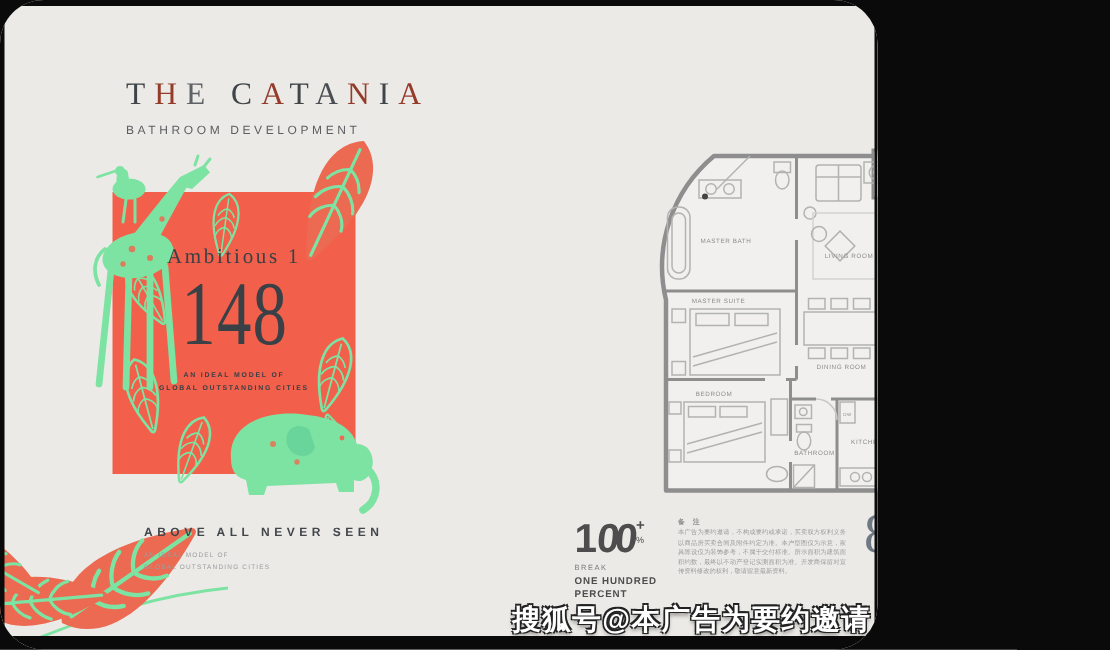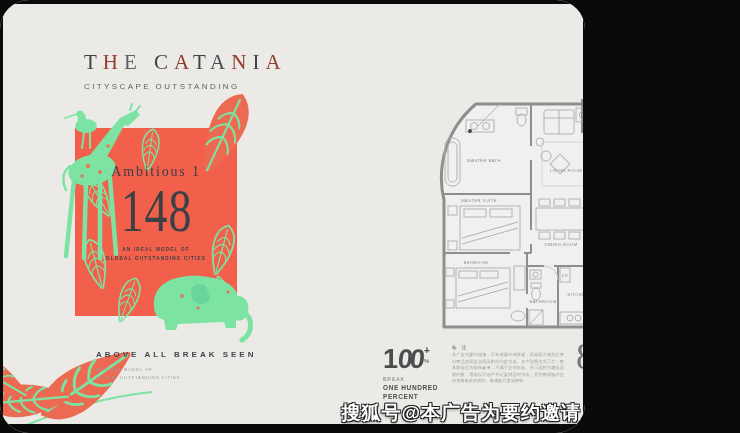--- a/index.html
+++ b/index.html
@@ -189,34 +189,34 @@
       <path d="M96,50 C106,58 104,72 94,78" stroke="#7DE3A2" stroke-width="5" fill="none" stroke-linecap="round"></path>
       <path d="M58,24 C48,18 40,26 44,36 C48,44 60,44 62,36 Z" fill="#69d59a"></path>
       <circle cx="80" cy="30" r="1.6" fill="#EC6A51"></circle>
       <circle cx="34" cy="34" r="2" fill="#EC6A51" opacity="0.8"></circle>
       <circle cx="50" cy="46" r="1.8" fill="#EC6A51" opacity="0.8"></circle>
     </g>
   </svg>
 
   <div class="brand">
     <h1><span style="color: rgb(63, 68, 72);">T</span><span style="color: rgb(148, 59, 42);">H</span><span style="color: rgb(94, 98, 102);">E</span><span style="color: rgb(63, 68, 72);"> </span><span style="color: rgb(63, 68, 72);">C</span><span style="color: rgb(148, 59, 42);">A</span><span style="color: rgb(63, 68, 72);">T</span><span style="color: rgb(74, 78, 82);">A</span><span style="color: rgb(148, 59, 42);">N</span><span style="color: rgb(63, 68, 72);">I</span><span style="color: rgb(148, 59, 42);">A</span></h1>
-    <div class="sub">CITYSCAPE OUTSTANDING</div>
+    <div class="sub">BATHROOM DEVELOPMENT</div>
   </div>
 
   <div class="poster-text">
     <div class="headline">Ambitious 1</div>
     <div class="big-number">148</div>
     <div class="cap">
       <div>AN IDEAL MODEL OF</div>
       <div>GLOBAL OUTSTANDING CITIES</div>
     </div>
   </div>
 
   <div class="tagline">
-    <div class="t">ABOVE ALL BREAK SEEN</div>
+    <div class="t">ABOVE ALL NEVER SEEN</div>
     <div class="s">
       <div>AN IDEAL MODEL OF</div>
       <div>GLOBAL OUTSTANDING CITIES</div>
     </div>
   </div>
 
   <svg class="floorplan" width="212" height="236" viewBox="0 0 212 236">
 
     <path d="M44,6 H202 V229 H12 V102 A96,96 0 0 1 44,6 Z" fill="#F1F0EE" stroke="#8E8E8E" stroke-width="3" stroke-linejoin="round"></path>
 

